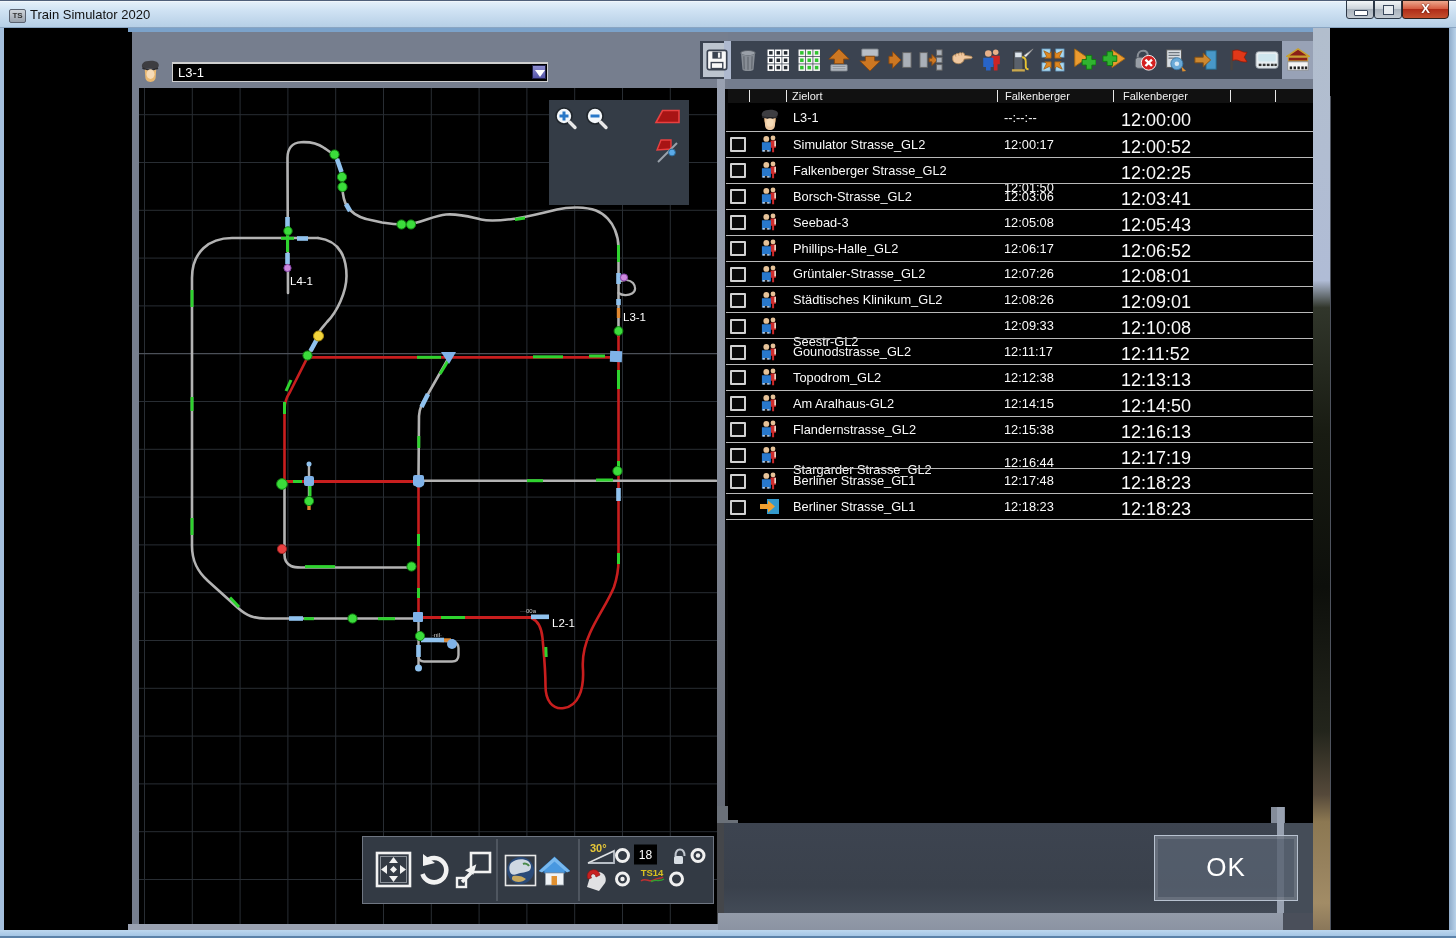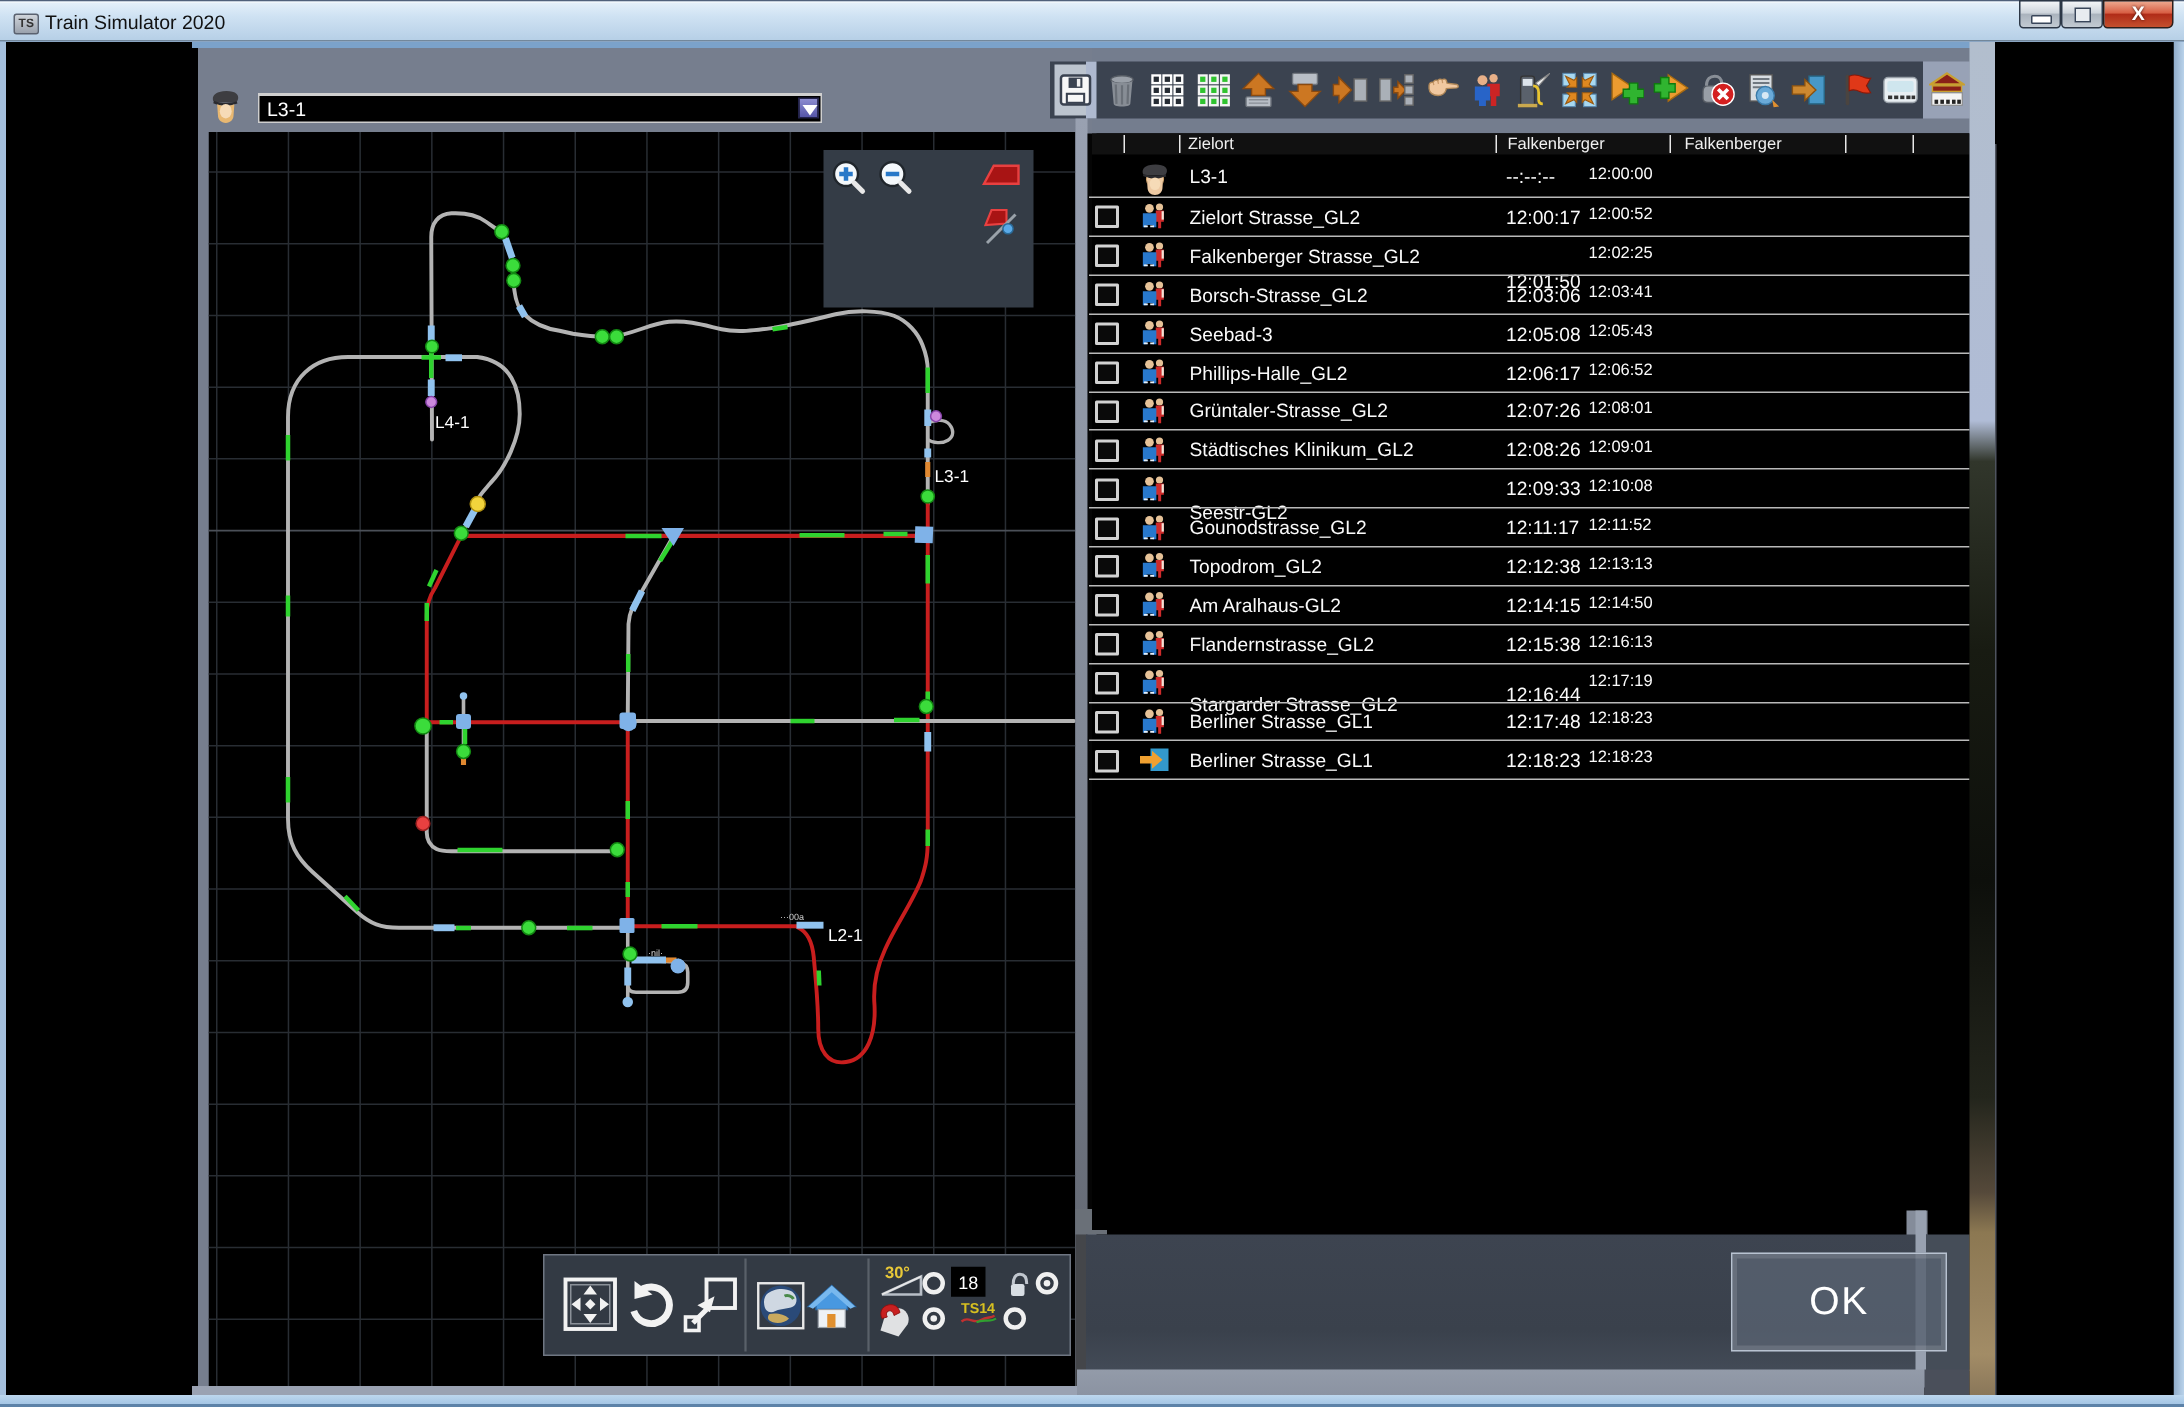--- a/index.html
+++ b/index.html
@@ -441,21 +441,21 @@
   </div>
 
 <div class="abs" id="table" style="left:728px;top:89px;width:585px;height:731px;background:#000;"></div>
 <style>
   .hdrtick{position:absolute;top:1px;width:1px;height:12px;background:#e8e8e8}
   .tsep{position:absolute;left:726px;width:587px;height:1px;background:#b9b9b9}
   .cbx{position:absolute;left:730px;width:16px;height:15px;border:2px solid #d2d2d2;background:#0a0a0a;box-sizing:border-box;border-radius:1px}
   .pep{position:absolute;left:760px;width:18px;height:18px}
   .znam{position:absolute;left:793px;font-size:12.8px;color:#fafafa;white-space:nowrap}
   .tim1{position:absolute;left:1004px;font-size:12.8px;color:#fafafa}
-  .tim2{position:absolute;left:1059px;font-size:11px;color:#fafafa}
+  .tim2{position:absolute;left:1121px;font-size:18px;color:#fafafa}
 </style>
 <div class="abs" style="left:728px;top:89px;width:585px;height:14px;background:#111;">
   <div class="hdrtick" style="left:21px"></div>
   <div class="hdrtick" style="left:58px"></div>
   <div class="hdrtick" style="left:269px"></div>
   <div class="hdrtick" style="left:385px"></div>
   <div class="hdrtick" style="left:502px"></div>
   <div class="hdrtick" style="left:547px"></div>
   <div class="abs" style="left:64px;top:1px;font-size:11px;color:#f0f0f0;">Zielort</div>
   <div class="abs" style="left:277px;top:1px;font-size:11px;color:#f0f0f0;">Falkenberger</div>
@@ -476,21 +476,21 @@
     <div class="cbx" style="top:137.4px"></div>
     <div class="pep" style="top:135.4px"><svg width="18" height="18" viewBox="0 0 18 18">
         <circle cx="13" cy="3" r="2.4" fill="#e6c298"></circle>
         <path d="M10.5,5.4 h5.4 v7.4 h-1.8 v4.4 h-2 v-4.4 h-1.6 Z" fill="#cf2b2b"></path>
         <rect x="14.4" y="5.8" width="1.5" height="5.6" fill="#f0e4d8"></rect>
         <circle cx="6.3" cy="3.9" r="2.9" fill="#e6c298"></circle>
         <path d="M1.9,7.2 h9 v9.3 h-2.5 v-1.5 h-4 v1.5 H1.9 Z" fill="#2878cc"></path>
         <rect x="2.6" y="15.3" width="2.6" height="1.2" fill="#e8f0f8"></rect>
         <rect x="6.8" y="15.3" width="2.6" height="1.2" fill="#e8f0f8"></rect>
       </svg></div>
-    <div class="znam" style="top:136.9px">Zielort Strasse_GL2</div>
+    <div class="znam" style="top:136.9px">Simulator Strasse_GL2</div>
     <div class="tim1" style="top:136.9px">12:00:17</div>
     <div class="tim2" style="top:136.9px">12:00:52</div>
     <div class="tsep" style="top:131.1px"></div>
     <div class="cbx" style="top:163.3px"></div>
     <div class="pep" style="top:161.3px"><svg width="18" height="18" viewBox="0 0 18 18">
         <circle cx="13" cy="3" r="2.4" fill="#e6c298"></circle>
         <path d="M10.5,5.4 h5.4 v7.4 h-1.8 v4.4 h-2 v-4.4 h-1.6 Z" fill="#cf2b2b"></path>
         <rect x="14.4" y="5.8" width="1.5" height="5.6" fill="#f0e4d8"></rect>
         <circle cx="6.3" cy="3.9" r="2.9" fill="#e6c298"></circle>
         <path d="M1.9,7.2 h9 v9.3 h-2.5 v-1.5 h-4 v1.5 H1.9 Z" fill="#2878cc"></path>

